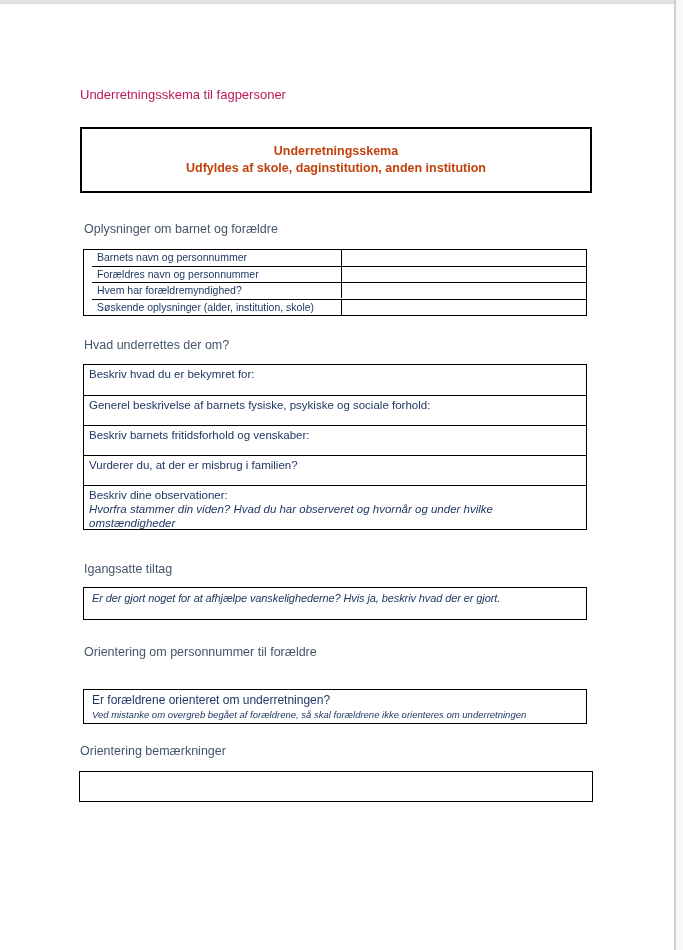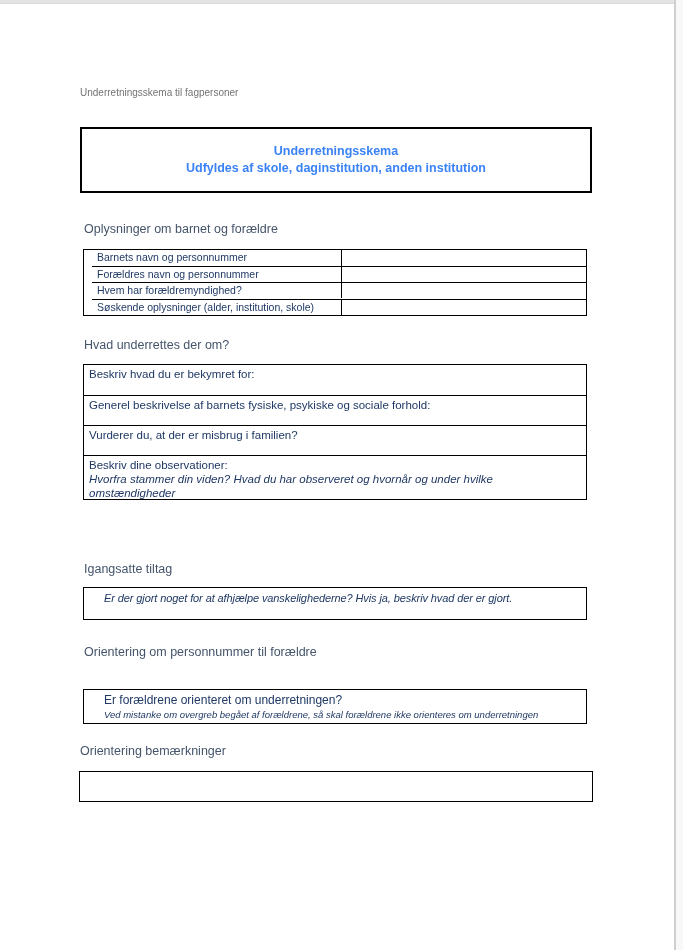--- a/index.html
+++ b/index.html
@@ -6,27 +6,27 @@
   .page {
     position:relative; width:683px; height:950px; background:#ffffff;
     font-family:"Liberation Sans", sans-serif; overflow:hidden;
     color:#1F3864;
   }
   .top-strip { position:absolute; left:0; top:0; width:100%; height:4px;
     background:#e4e4e4; border-bottom:1px solid #dadada; box-sizing:border-box; }
   .right-line { position:absolute; left:674px; top:0; width:2px; height:100%; background:#cfcfcf; }
   .right-gutter { position:absolute; left:676px; top:0; right:0; height:100%; background:#f8f8f8; }
 
-  .doc-title { position:absolute; left:80px; top:87px; font-size:10px; color:#737373; }
+  .doc-title { position:absolute; left:80px; top:87px; font-size:13px; color:#be185d; }
 
   .header-box {
     position:absolute; left:80px; top:127px; width:512px; height:66px;
     box-sizing:border-box; border:2px solid #000;
     display:flex; flex-direction:column; justify-content:center; align-items:center;
-    text-align:center; font-weight:bold; font-size:12.5px; line-height:17.5px; color:#3b82f6;
+    text-align:center; font-weight:bold; font-size:12.5px; line-height:17.5px; color:#c2410c;
   }
 
   .sec-title { position:absolute; font-size:12.5px; color:#44546A; white-space:nowrap; }
   .sec-title-1 { left:84px; top:222px; }
   .sec-title-2 { left:84px; top:338px; }
   .sec-title-3 { left:84px; top:562px; }
   .sec-title-4 { left:84px; top:645px; }
   .sec-title-5 { left:80px; top:744px; }
 
   .tbl1 { position:absolute; left:83px; top:249px; width:504px; box-sizing:border-box;
@@ -39,21 +39,21 @@
 
   .tbl2 { position:absolute; left:83px; top:364px; width:504px; box-sizing:border-box;
     border:1.5px solid #000; }
   .tbl2-row { box-sizing:border-box; padding:2px 5px; font-size:11.5px; line-height:14px; color:#1F3864; }
   .tbl2-row + .tbl2-row { border-top:1px solid #000; }
   .tbl2-row-h30 { height:30px; }
   .tbl2-row-h44 { height:44px; }
   .note-italic { font-style:italic; max-width:450px; }
 
   .prompt-box { position:absolute; left:83px; width:504px; box-sizing:border-box;
-    border:1.5px solid #000; padding:3px 20px; color:#1F3864; }
+    border:1.5px solid #000; padding:3px 8px; color:#1F3864; }
   .box-measures { top:587px; height:33px; font-style:italic; font-size:11px; letter-spacing:-0.1px; line-height:14px; }
   .box-parents { top:689px; height:35px; }
   .box-parents .line1 { font-size:12px; line-height:15px; }
   .box-parents .line2 { font-style:italic; font-size:9.5px; line-height:13px; }
   .box-remarks { position:absolute; left:79px; top:771px; width:514px; height:31px;
     box-sizing:border-box; border:1.5px solid #000; }
 </style>
 </head>
 <body>
 
@@ -93,20 +93,23 @@
   <div class="sec-title sec-title-2">Hvad underrettes der om?</div>
 
   <div class="tbl2">
     <div class="tbl2-row tbl2-row-h30">
       <span>Beskriv hvad du er bekymret for:</span>
     </div>
     <div class="tbl2-row tbl2-row-h30">
       <span>Generel beskrivelse af barnets fysiske, psykiske og sociale forhold:</span>
     </div>
     <div class="tbl2-row tbl2-row-h30">
+      <span>Beskriv barnets fritidsforhold og venskaber:</span>
+    </div>
+    <div class="tbl2-row tbl2-row-h30">
       <span>Vurderer du, at der er misbrug i familien?</span>
     </div>
     <div class="tbl2-row tbl2-row-h44">
       <div>Beskriv dine observationer:</div>
       <div class="note-italic">Hvorfra stammer din viden? Hvad du har observeret og hvornår og under hvilke omstændigheder</div>
     </div>
   </div>
 
   <div class="sec-title sec-title-3">Igangsatte tiltag</div>
 

